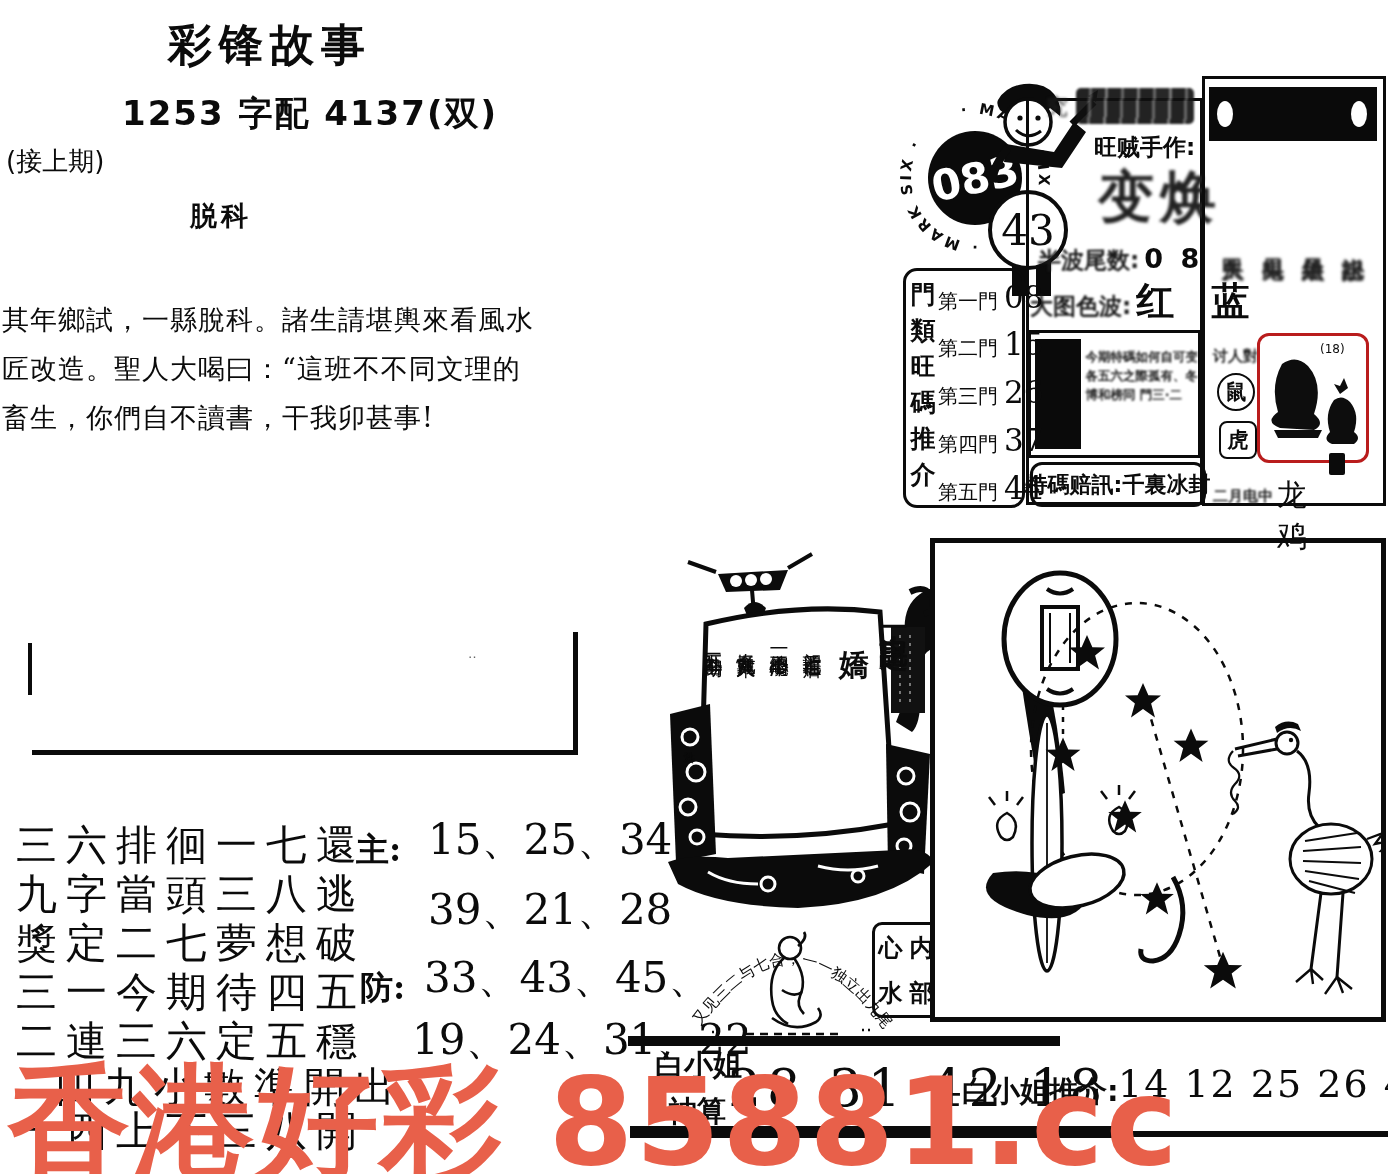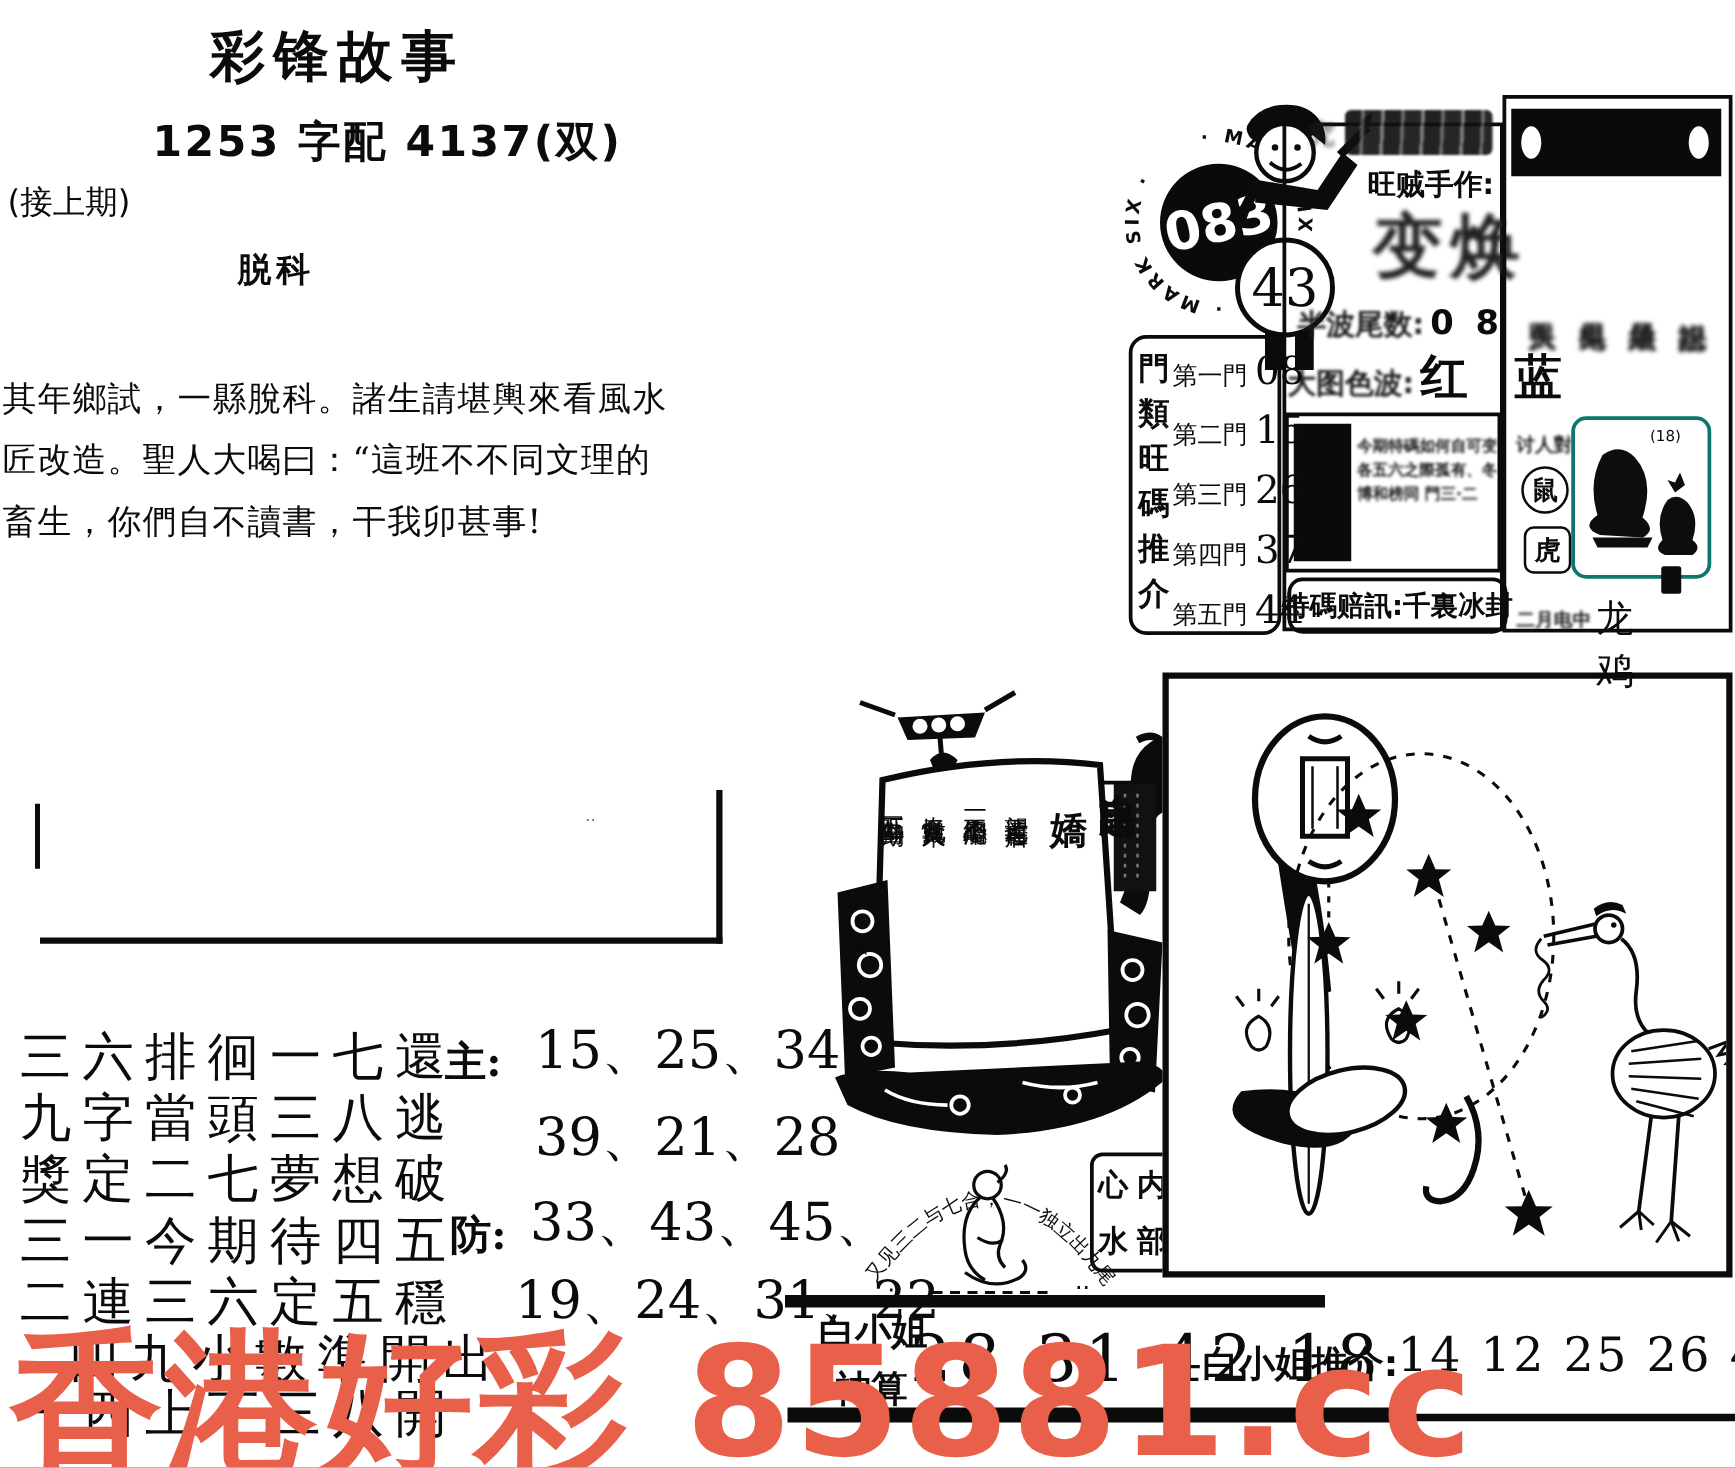--- a/index.html
+++ b/index.html
@@ -33,21 +33,21 @@
   .special-box{border:3px solid #0b0b0b;border-radius:12px;display:flex;align-items:center;justify-content:center;}
   .special-text{font-size:22px;font-weight:bold;white-space:nowrap;}
   .info-box{border:3px solid #0b0b0b;}
   .info-line{font-size:12.5px;line-height:19px;white-space:nowrap;font-weight:bold;}
   
   .rp{border:3px solid #0b0b0b;}
   .rp-banner{background:#0a0a0a;position:relative;}
   .rp-banner:before,.rp-banner:after{content:"";position:absolute;top:14px;width:16px;height:26px;
      background:#fff;border-radius:50%;}
   .rp-banner:before{left:8px;} .rp-banner:after{right:10px;}
-  .zbox{border:3px solid #0f766e;border-radius:12px;}
+  .zbox{border:3px solid #b91c1c;border-radius:12px;}
   .zchar{font-size:21px;font-family:"DejaVu Serif",serif;font-weight:bold;}
   .zcircle{border:2.5px solid #0b0b0b;border-radius:50%;width:34px;height:34px;display:flex;align-items:center;justify-content:center;}
   .zr{border:2.5px solid #0b0b0b;border-radius:8px;width:34px;height:34px;display:flex;align-items:center;justify-content:center;}
   .animals{font-size:30px;font-family:"DejaVu Serif",serif;letter-spacing:22px;}
   
   .sail-text{writing-mode:vertical-rl;font-family:"DejaVu Serif",serif;}
   .sail-head{font-size:28px;font-weight:bold;letter-spacing:2px;}
   .sail-qiao{font-size:30px;font-weight:bold;margin-top:14px;}
   .sail-verse{font-size:19px;letter-spacing:1px;margin-right:7px;padding-top:26px;}
   .sail-sig{font-size:11px;padding-top:118px;margin-right:6px;}

